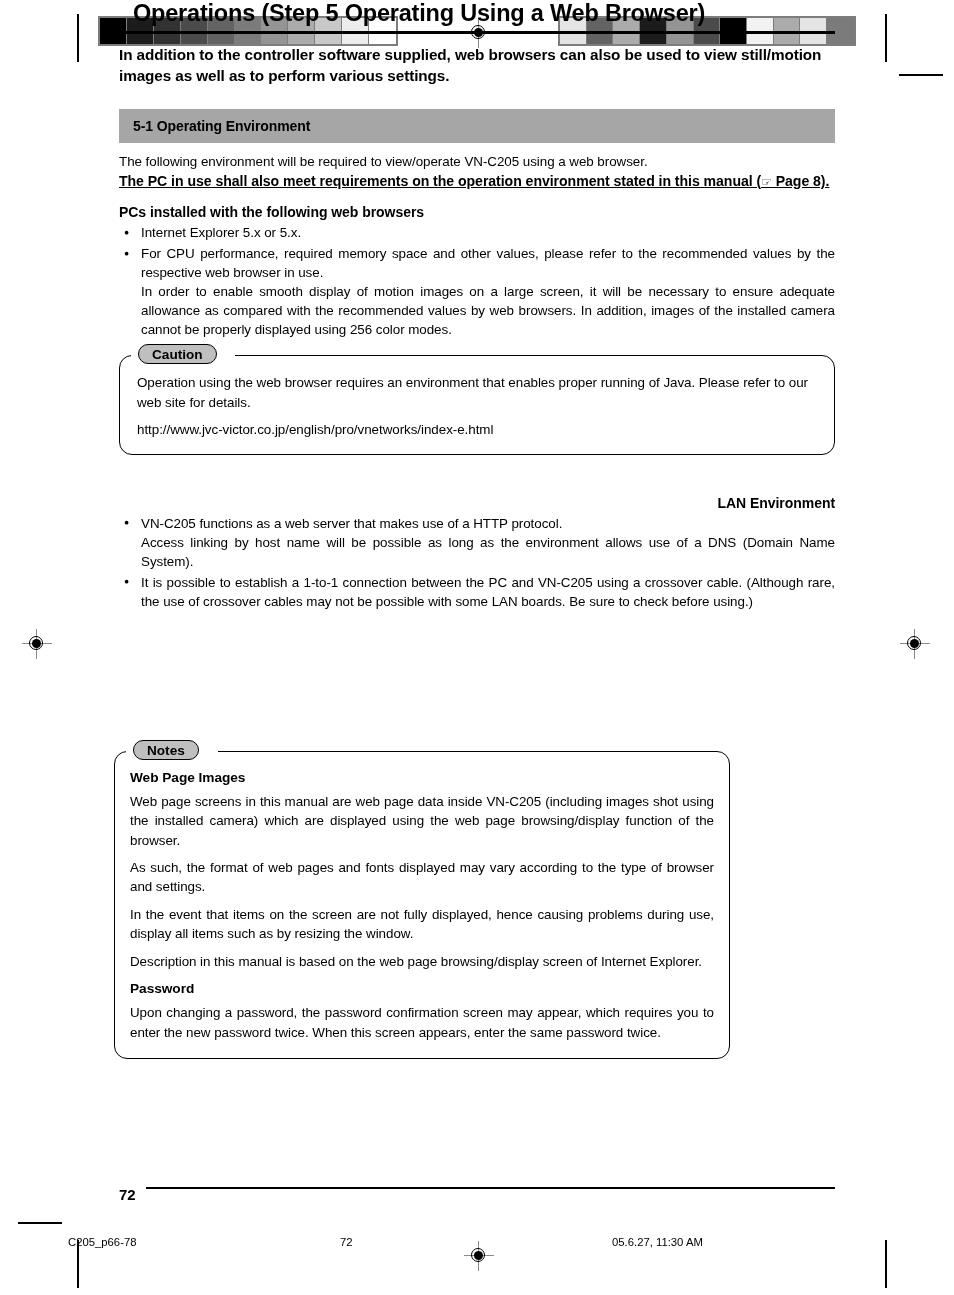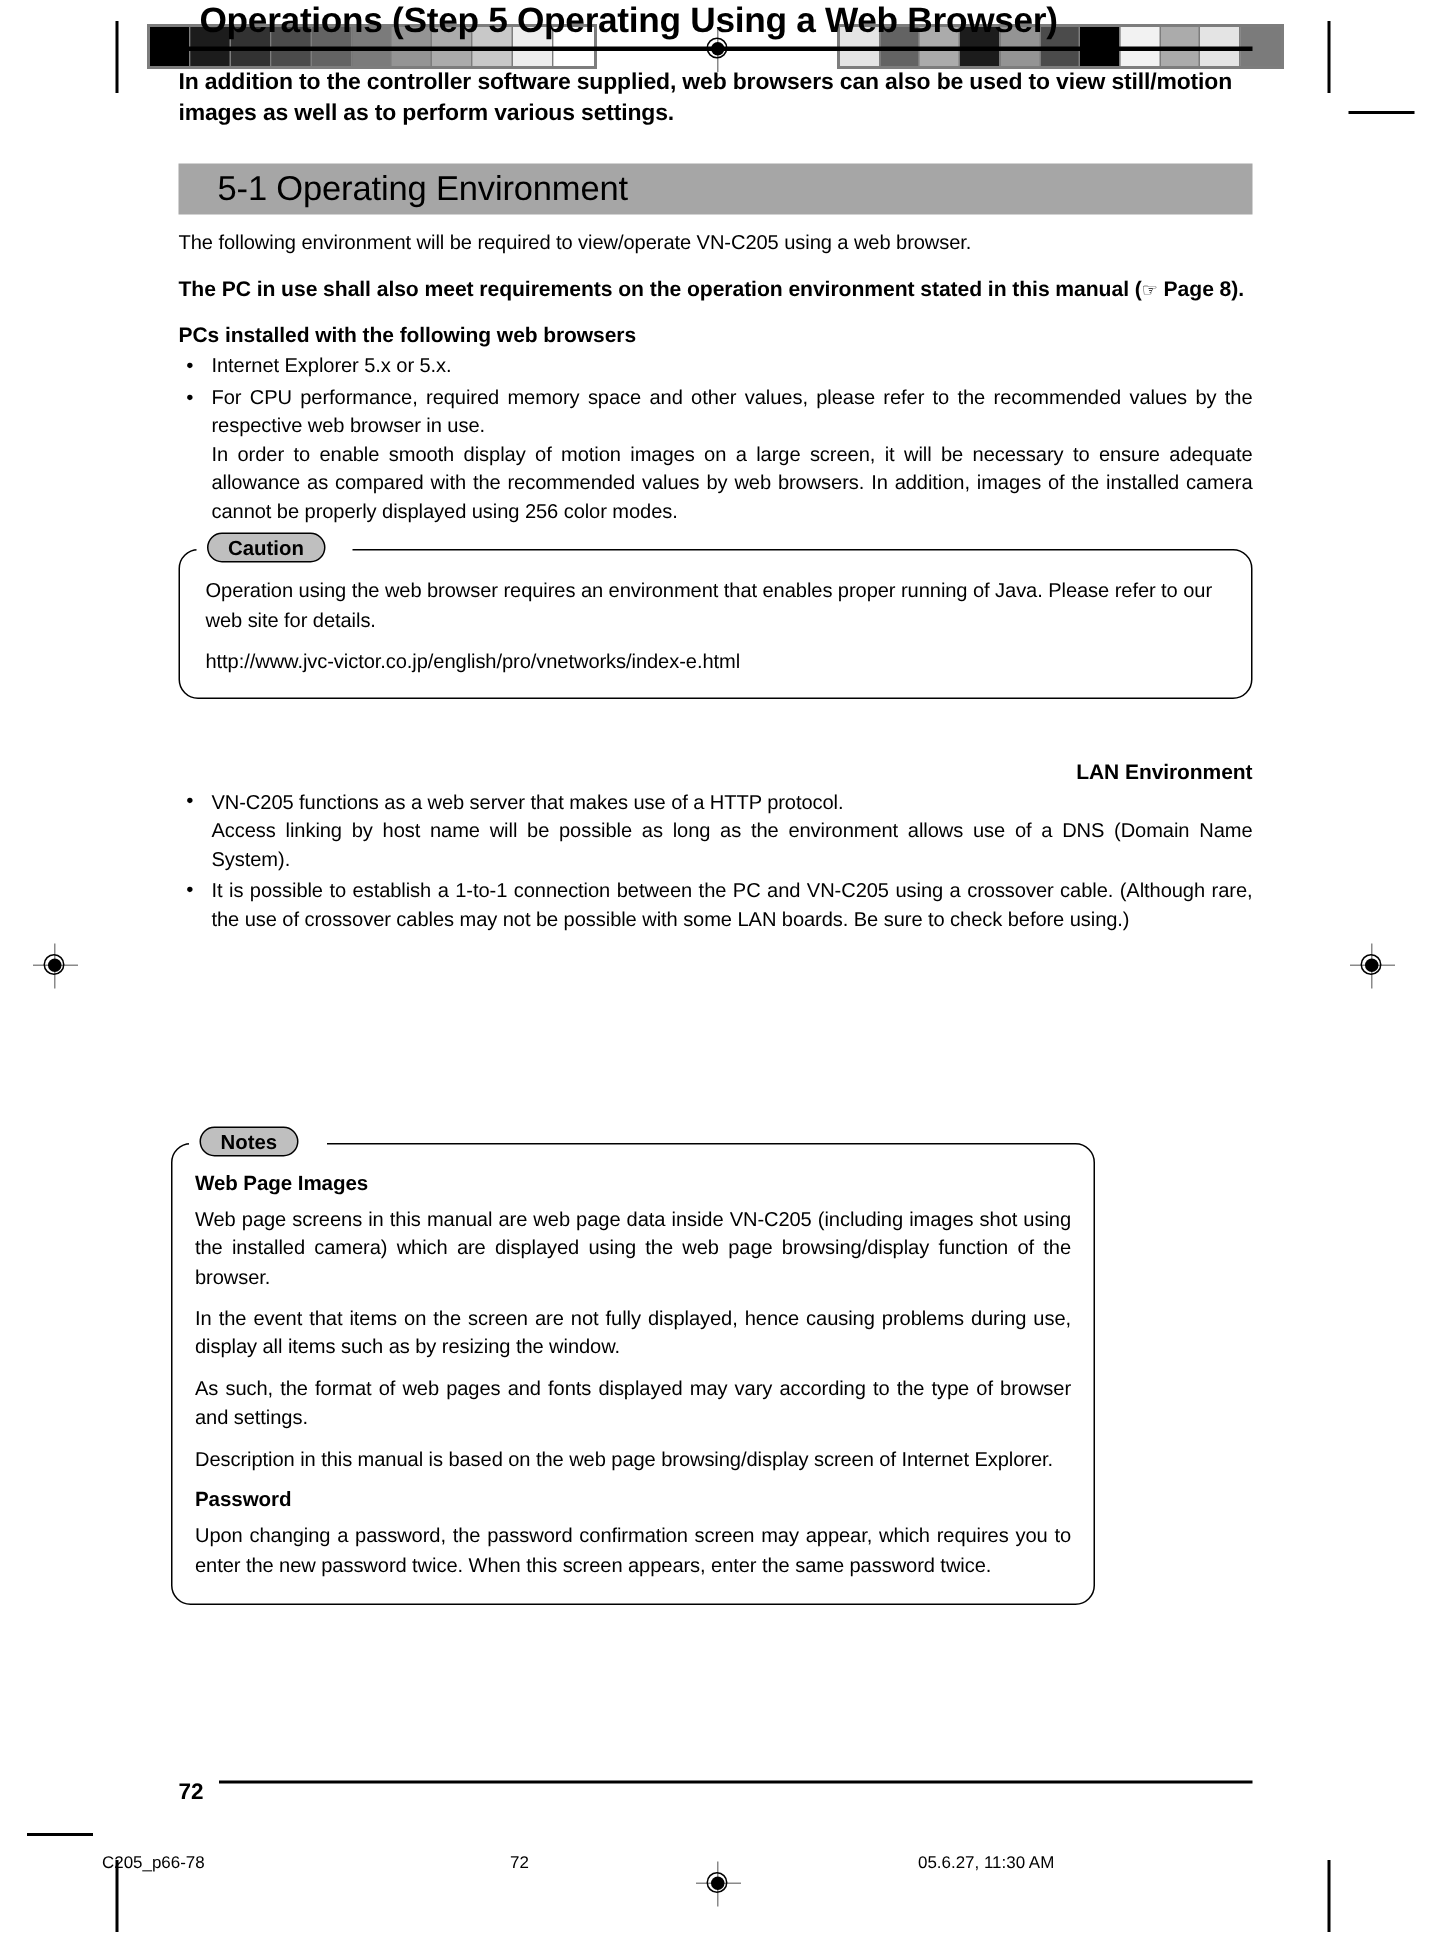--- a/index.html
+++ b/index.html
@@ -54,25 +54,25 @@
     margin:0 0 0 0;letter-spacing:-0.1px;
   }
 
   .sec-bar{
     background:#a6a6a6;
     margin:22px 0 0 0;
     padding:6px 0 6px 14px;
     height:22px;
     display:flex;align-items:center;
   }
-  .sec-bar h2{font-size:23px;font-weight:normal;margin:12px;letter-spacing:-0.1px;}
+  .sec-bar h2{font-size:14px;font-weight:bold;margin:0;letter-spacing:-0.1px;}
 
   p{margin:0;}
   .body-txt{font-size:13.4px;line-height:1.42;margin-top:9px;letter-spacing:-0.05px;}
-  .body-bold{font-size:14.1px;font-weight:bold;line-height:1.46;margin-top:11px;text-align:justify;letter-spacing:-0.05px;}
+  .body-bold{font-size:14.1px;font-weight:bold;line-height:1.46;margin-top:0;text-align:justify;letter-spacing:-0.05px;text-decoration:underline;}
   .sub-head{font-size:14px;font-weight:bold;margin-top:13px;letter-spacing:-0.05px;}
 
   ul.bul{list-style:none;margin:3px 0 0 0;padding:0;}
   ul.bul > li{
     position:relative;padding-left:22px;margin-top:2px;
     font-size:13.4px;line-height:1.42;text-align:justify;letter-spacing:-0.05px;
   }
   ul.bul > li::before{
     content:"\25CF";position:absolute;left:5px;top:-0.5px;font-size:8.5px;line-height:19px;
   }
@@ -223,22 +223,22 @@
         <span class="cont">It is possible to establish a 1-to-1 connection between the PC and VN-C205 using a crossover cable. (Although rare, the use of crossover cables may not be possible with some LAN boards. Be sure to check before using.)</span>
       </li>
     </ul>
 
     <div class="callout" style="margin-top:140px;margin-left:-5px;width:616px;">
       <div class="notch" style="width:92px;"></div>
       <div class="tag">Notes</div>
       <div class="frame" style="padding:16px 15px 16px 15px;">
         <p class="n-head">Web Page Images</p>
         <p class="gap" style="text-align:justify;margin-top:4px;">Web page screens in this manual are web page data inside VN-C205 (including images shot using the installed camera) which are displayed using the web page browsing/display function of the browser.</p>
+        <p class="gap" style="text-align:justify;">As such, the format of web pages and fonts displayed may vary according to the type of browser and settings.</p>
         <p class="gap" style="text-align:justify;">In the event that items on the screen are not fully displayed, hence causing problems during use, display all items such as by resizing the window.</p>
-        <p class="gap" style="text-align:justify;">As such, the format of web pages and fonts displayed may vary according to the type of browser and settings.</p>
         <p class="gap">Description in this manual is based on the web page browsing/display screen of Internet Explorer.</p>
         <p class="n-head sp">Password</p>
         <p class="gap" style="text-align:justify;margin-top:4px;">Upon changing a password, the password confirmation screen may appear, which requires you to enter the new password twice. When this screen appears, enter the same password twice.</p>
       </div>
     </div>
 
   </div>
 
   <div class="folio">72</div>
   <div class="folio-rule"></div>

